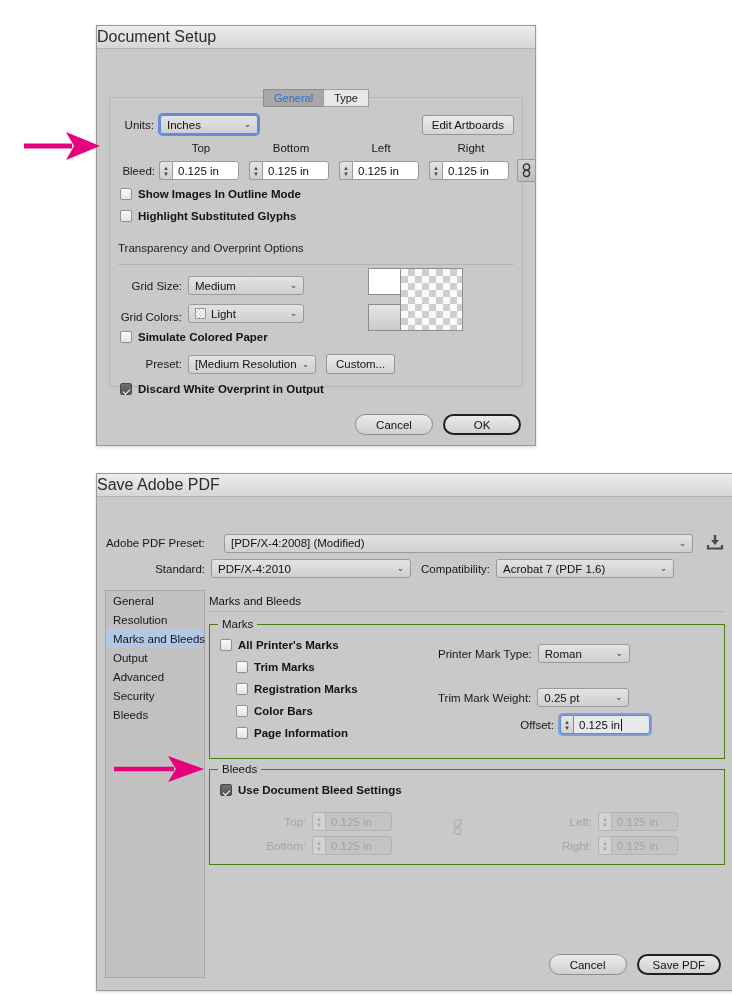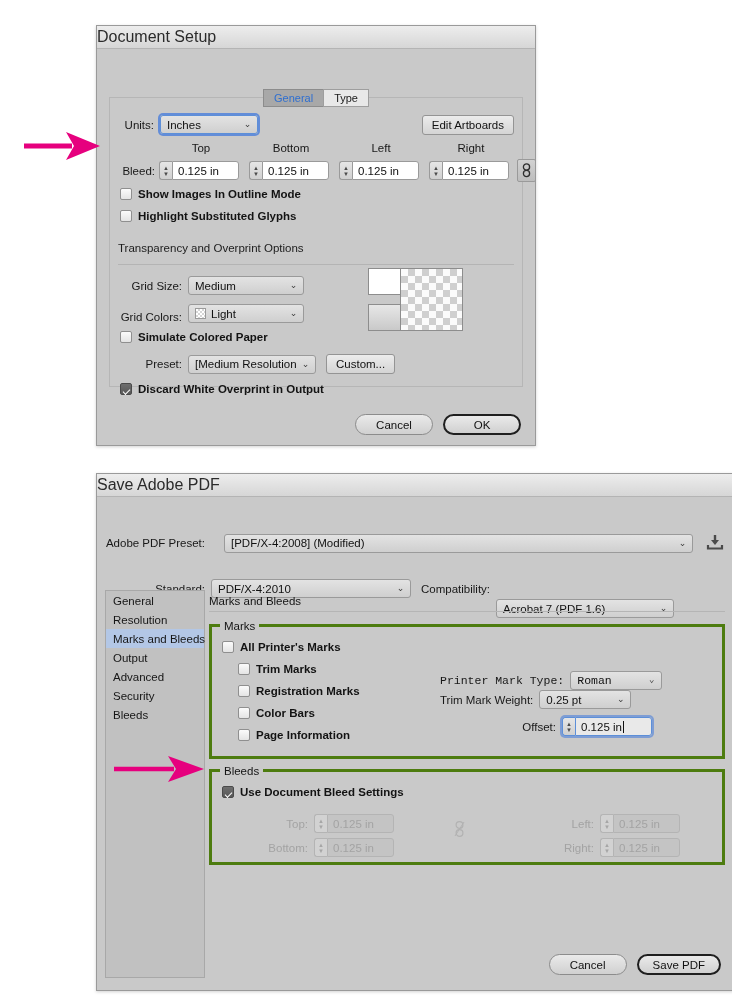--- a/index.html
+++ b/index.html
@@ -190,21 +190,21 @@
     padding-left: 7px; font-size: 11.5px; color: #161616;
     white-space: nowrap;
   }
   .side-item.sel { background: #b3c7e6; }
 
   .panel-title { position: absolute; left: 112px; top: 98px; font-size: 11.5px; color: #141414; }
   .panel-rule { position: absolute; left: 112px; right: 10px; top: 114px; height: 1px; background: #b5b5b5; }
 
   .fieldset {
     position: absolute;
-    border: 3px solid #4d7c0f;
+    border: 1px solid #4d7c0f;
   }
   .fs-legend {
     position: absolute; top: -7px; left: 8px;
     background: #c9c9c9; padding: 0 4px;
     font-size: 11.5px; color: #141414;
   }
 
   
   .arrow { position: absolute; }
 </style>
@@ -402,21 +402,21 @@
       </span>
     </div>
 
     <div class="row" style="left:8px; right:8px; top:62px;">
       <span class="lbl" style="width:100px; text-align:right; margin-right:6px;">Standard:</span>
       <div class="popup" style="width:200px; margin-right:10px;">
         <span class="pv">PDF/X-4:2010</span>
         <span class="chev">⌄</span>
       </div>
       <span class="lbl" style="margin-right:6px;">Compatibility:</span>
-      <div class="popup" style="width:178px;margin-top:40px;">
+      <div class="popup" style="width:178px;">
         <span class="pv">Acrobat 7 (PDF 1.6)</span>
         <span class="chev">⌄</span>
       </div>
     </div>
 
     <div class="sidebar">
       <div class="side-item">
           <span>General</span>
         </div>
       <div class="side-item">
@@ -470,21 +470,21 @@
           <span class="ctext">Color Bars</span>
         </div>
       </div>
       <div class="row" style="left:26px; top:102px;">
         <div class="cb">
           <span class="cbx"></span>
           <span class="ctext">Page Information</span>
         </div>
       </div>
 
-      <div class="row" style="left:228px; top:44px;font-family:Liberation Mono, monospace;">
+      <div class="row" style="left:228px; top:19px;">
         <span class="lbl" style="margin-right:6px;">Printer Mark Type:</span>
         <div class="popup" style="width:92px;">
           <span class="pv">Roman</span>
           <span class="chev">⌄</span>
         </div>
       </div>
       <div class="row" style="left:228px; top:63px;">
         <span class="lbl" style="margin-right:6px;">Trim Mark Weight:</span>
         <div class="popup" style="width:92px;">
           <span class="pv">0.25 pt</span>

